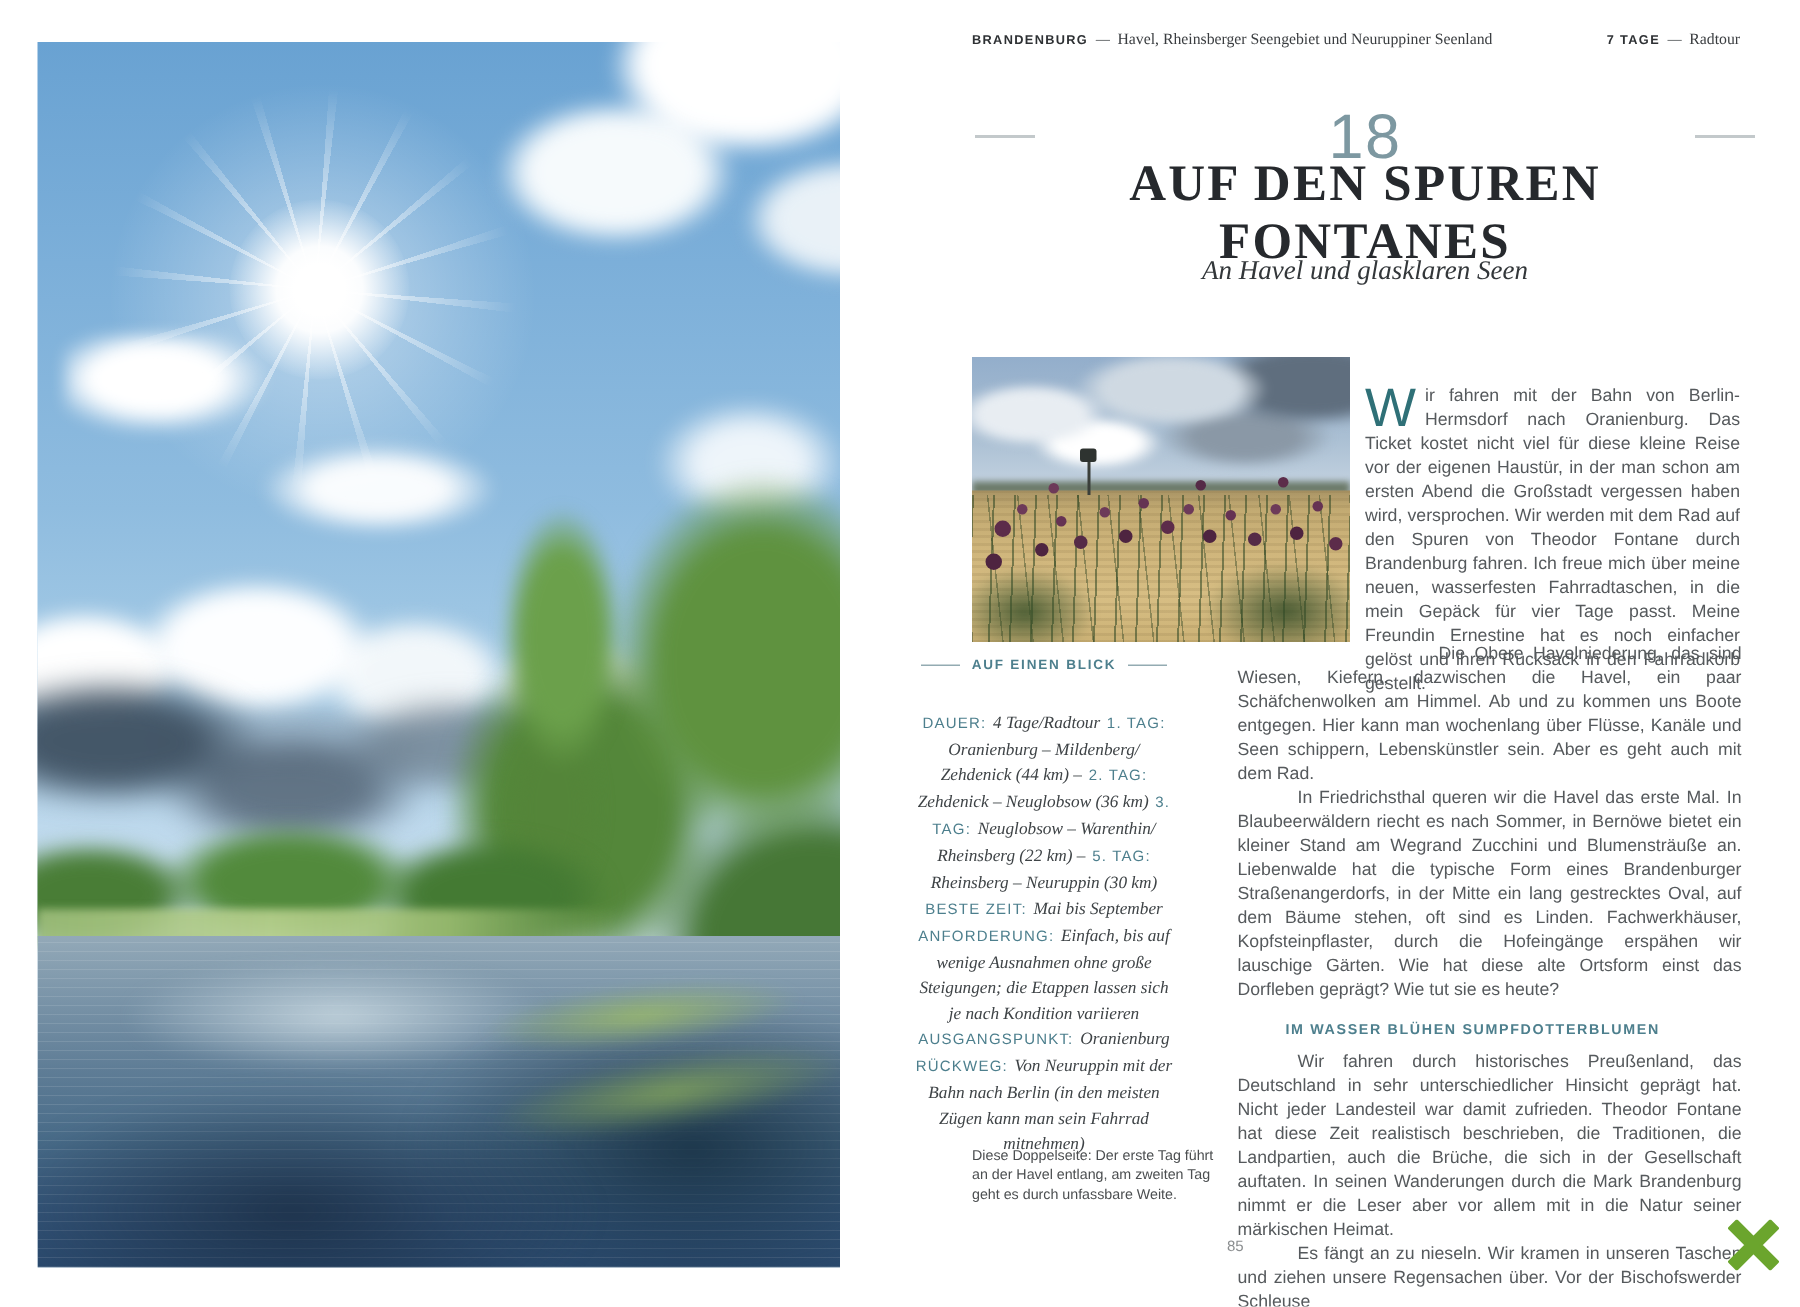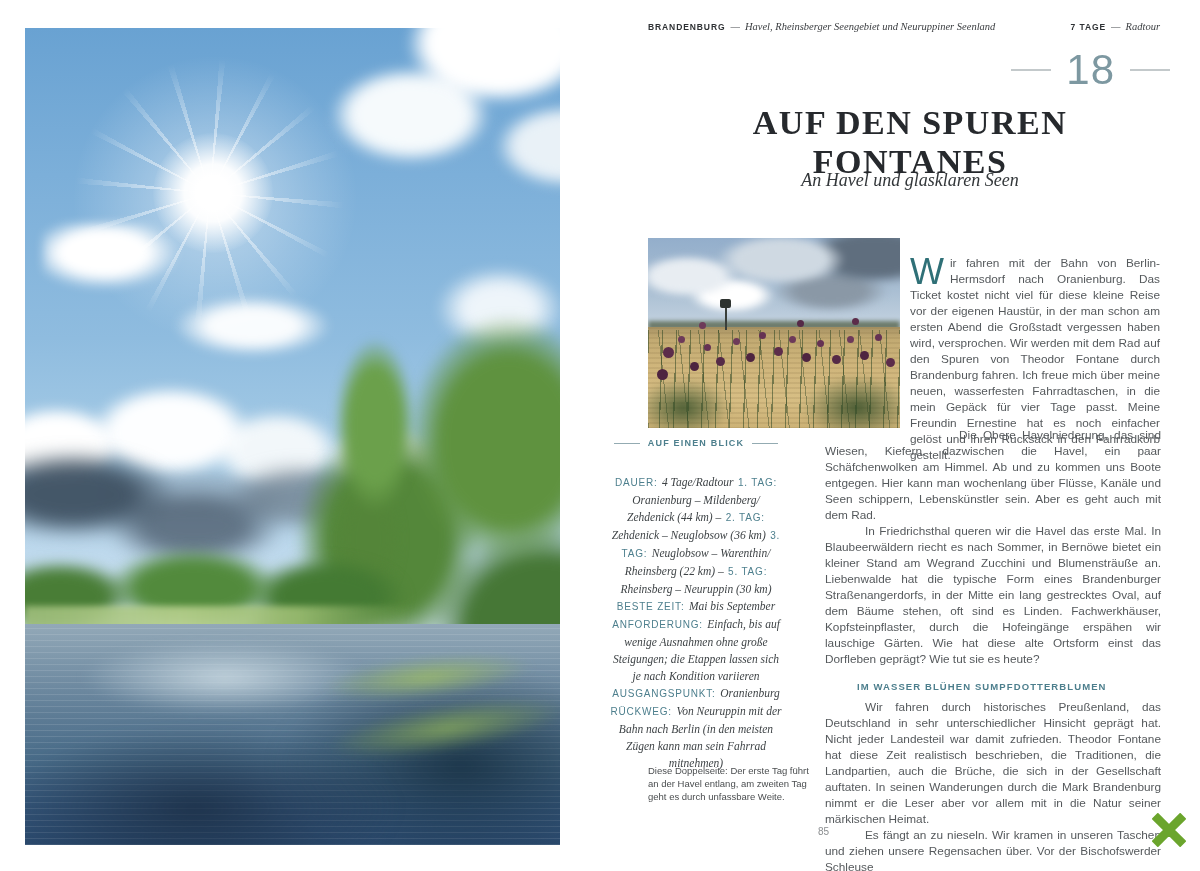--- a/index.html
+++ b/index.html
@@ -67,23 +67,23 @@
     background:radial-gradient(ellipse,rgba(154,185,108,.9),transparent 70%);}
   .veg2{right:-10px;top:676px;width:245px;height:48px;filter:blur(5px);transform:rotate(-9deg);
     background:radial-gradient(ellipse,rgba(135,169,93,.85),transparent 70%);}
 
   
   .hdr{top:21px;font-size:9.5px;color:#3a3d40;white-space:nowrap;}
   .hdr-left{left:648px;}
   .hdr-right{right:40px;}
   .hdr-b{font-weight:bold;font-size:8.5px;letter-spacing:.9px;color:#2e3134;}
   .hdr-dash{color:#6b6e70;margin:0 5px;}
-  .hdr-i{font-family:"Liberation Serif",serif;font-style:italic;font-size:10.5px;}
-
-  .chapter-row{left:650px;top:49px;width:520px;display:flex;align-items:center;justify-content:flex-end;gap:15px;}
+  .hdr-i{font-family:"Liberation Serif",serif;font-size:10.5px;}
+
+  .chapter-row{left:650px;top:70px;width:520px;display:flex;align-items:center;justify-content:space-between;gap:15px;}
   .num-dash{width:40px;height:2px;background:#c3c9cb;}
   .chap-num{font-size:42px;line-height:1;color:#7d98a1;letter-spacing:1px;}
 
   .title{left:650px;top:103px;width:520px;text-align:center;font-family:"Liberation Serif",serif;
     font-weight:700;font-size:34px;line-height:39px;letter-spacing:1.5px;color:#26292d;}
   .subtitle{left:650px;top:170px;width:520px;text-align:center;font-family:"Liberation Serif",serif;
     font-style:italic;font-size:18px;color:#33373a;}
 
   
   .photo-small{left:648px;top:238px;width:252px;height:190px;overflow:hidden;

